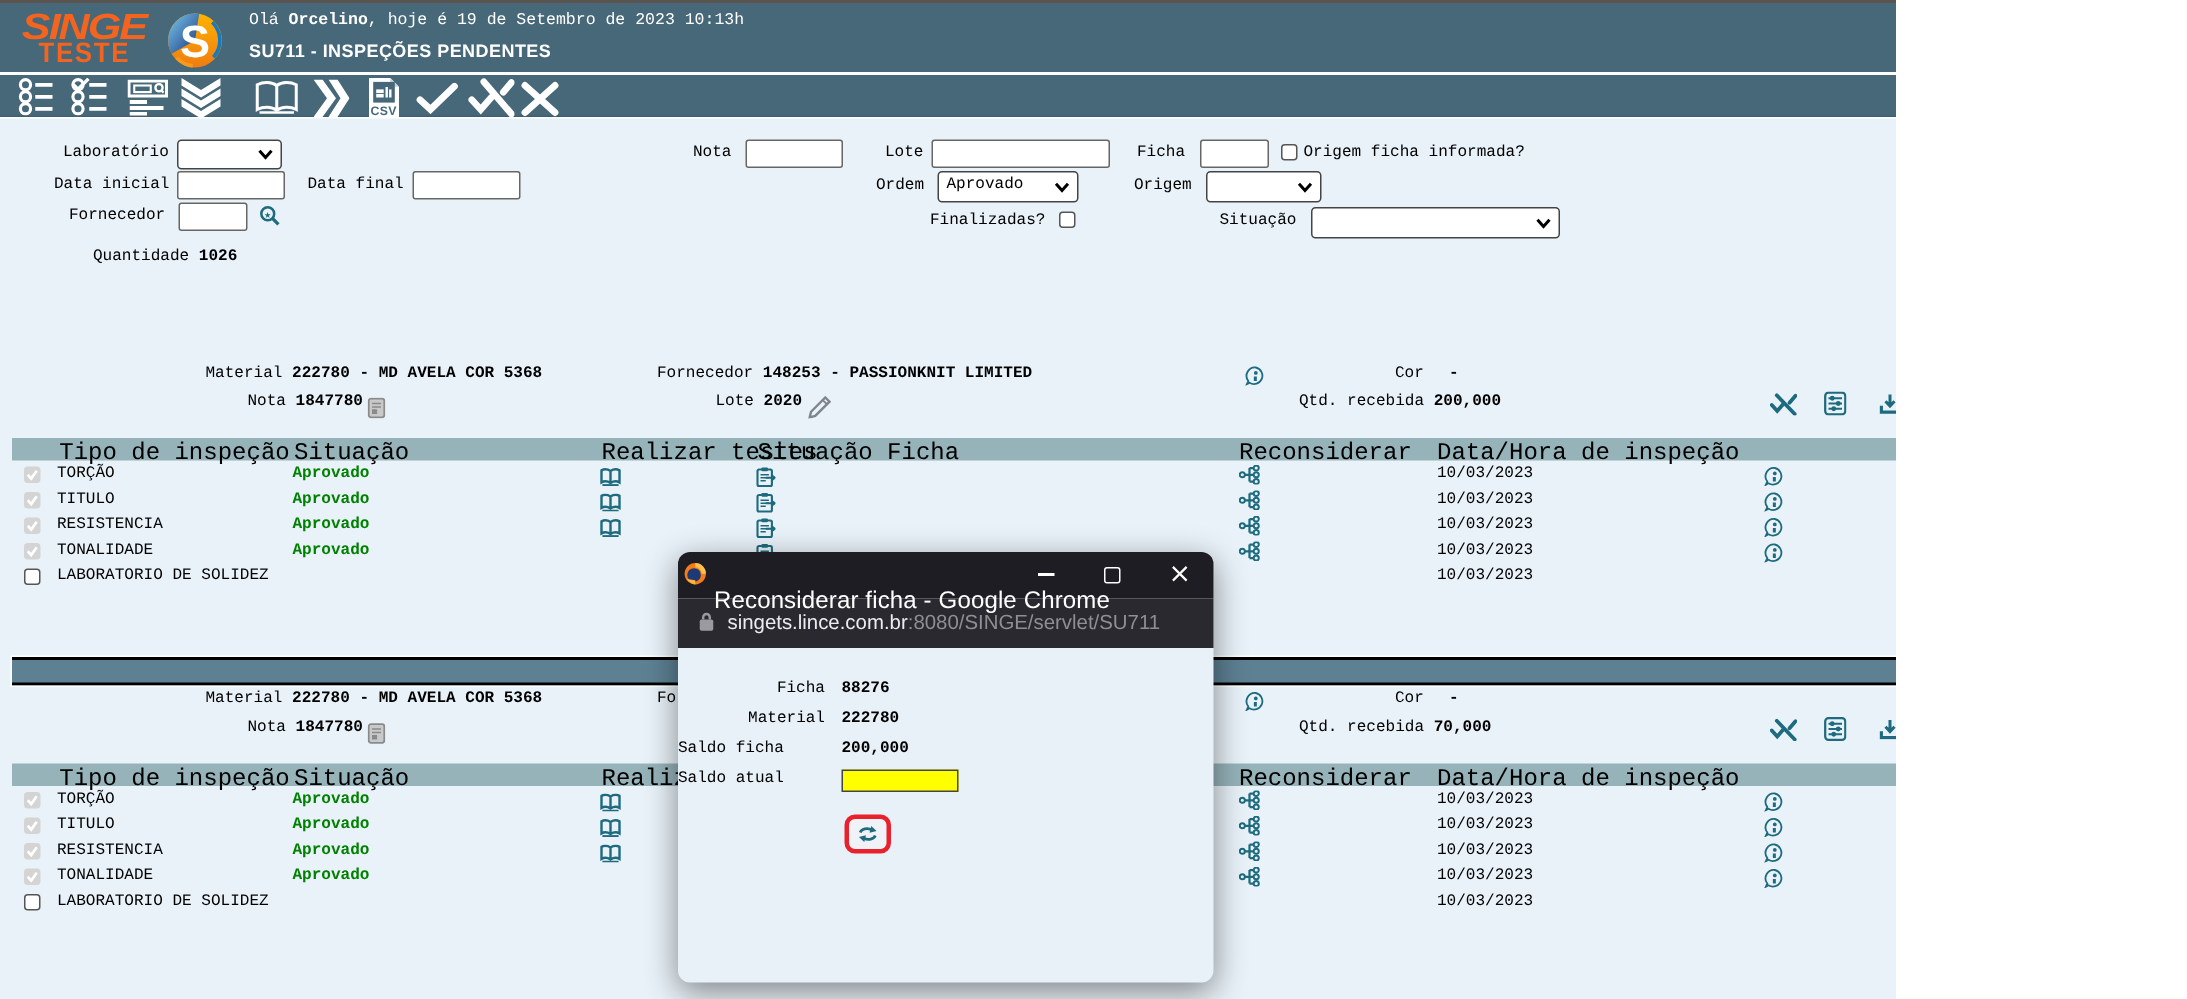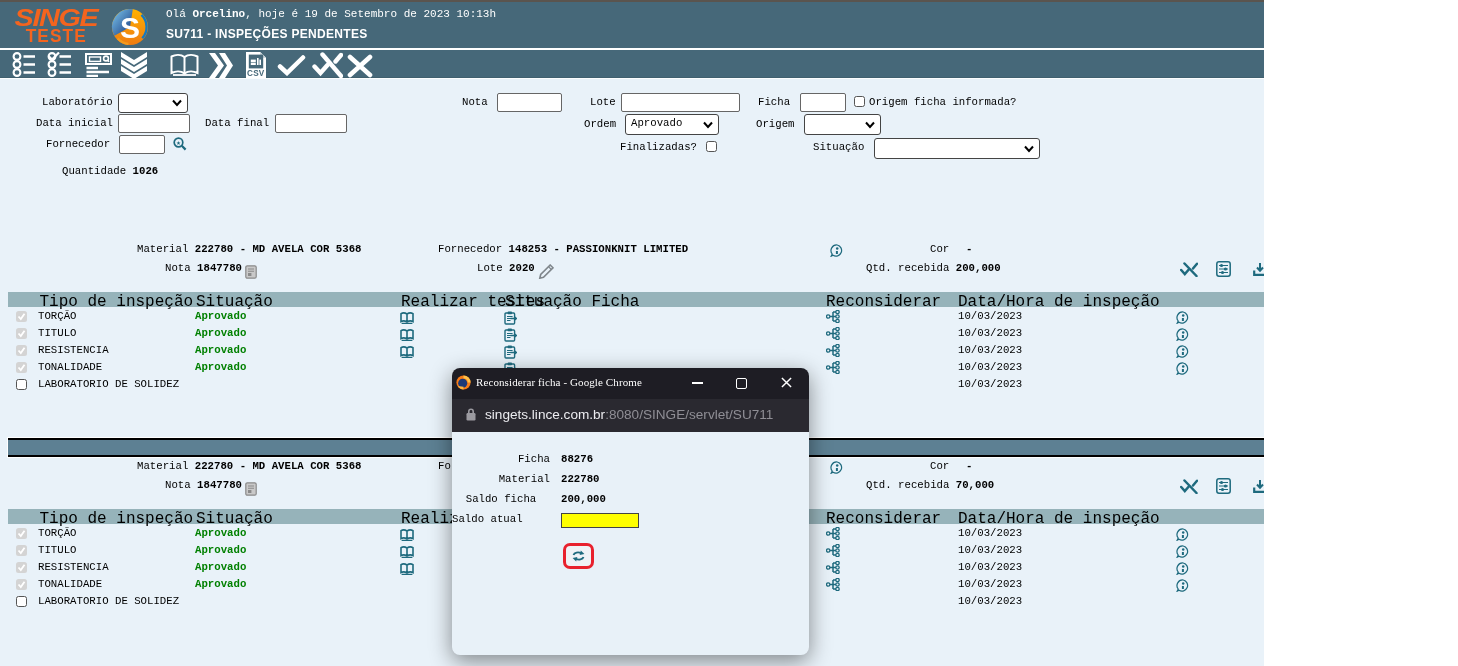--- a/index.html
+++ b/index.html
@@ -450,42 +450,42 @@
   <svg class="ico" style="left:1176px;top:561.5px" width="14" height="13" viewBox="0 0 14 13">
       <use href="#infob"></use>
     </svg>
   <svg class="ico" style="left:1176px;top:578.5px" width="14" height="13" viewBox="0 0 14 13">
       <use href="#infob"></use>
     </svg>
 
   <div id="popup" class="abs" style="left:452px;top:368px;width:357px;height:287px;border-radius:8px;box-shadow:0 6px 22px rgba(0,0,0,.45);background:#e8f1f8;font-size:10.7px;">
     <div style="position:absolute;left:0;top:0;width:100%;height:31px;background:#1e1d24;border-radius:8px 8px 0 0;"></div>
     <div style="position:absolute;left:0;top:31px;width:100%;height:33px;background:#2a2930;"></div>
-    <div class="abs" style="left:24px;top:8px;color:#fff;font-family:Liberation Serif, serif;font-size:11px;letter-spacing:0.1px;">Reconsiderar ficha - Google Chrome</div>
+    <div class="abs" style="left:24px;top:24px;color:#fff;font-family:Liberation Sans, sans-serif;font-size:16px;letter-spacing:0.1px;">Reconsiderar ficha - Google Chrome</div>
     <div class="abs" style="left:239.5px;top:14px;width:11.5px;height:1.6px;background:#fff"></div>
     <div class="abs" style="left:284px;top:10px;width:9px;height:9px;border:1.5px solid #fff;border-radius:2px"></div>
     <svg class="ico" style="left:329px;top:9px" width="11" height="11" viewBox="0 0 12 12" stroke="#fff" stroke-width="1.6">
         <path d="M1 1 L11 11 M11 1 L1 11"></path>
       </svg>
     <svg class="ico" style="left:4px;top:7px" width="15" height="15" viewBox="0 0 38 38">
       <circle cx="19" cy="19" r="18" fill="#f77c17"></circle>
       <circle cx="17" cy="21" r="11.5" fill="#1d3a77"></circle>
       <path d="M19 1 A 18 18 0 0 1 37 19 L 30 19 A 12 12 0 0 0 19 8 Z" fill="#ffc24a"></path>
       <path d="M5 28 A 18 18 0 0 0 19 37 L 19 30 Z" fill="#ffb53d"></path>
     </svg>
     <svg class="ico" style="left:13px;top:39px" width="12" height="15" viewBox="0 0 12 15" fill="#9b9aa0">
       <path d="M3 6 V4.5 A3 3 0 0 1 9 4.5 V6 H7.4 V4.5 A1.4 1.4 0 0 0 4.6 4.5 V6 Z"></path>
       <rect x="1.5" y="6" width="9" height="7.5" rx="1.2"></rect>
     </svg>
     <div class="abs" style="left:33px;top:39px;color:#ececf0;font-family:'Liberation Sans',sans-serif;font-size:13.6px;">singets.lince.com.br<span style="color:#8f8e95">:8080/SINGE/servlet/SU711</span></div>
     <div class="abs" style="left:0;top:85px;width:98px;text-align:right">Ficha</div>
     <div class="abs b" style="left:109px;top:85px">88276</div>
     <div class="abs" style="left:0;top:105px;width:98px;text-align:right">Material</div>
     <div class="abs b" style="left:109px;top:105px">222780</div>
-    <div class="abs" style="left:0;top:125px;width:98px;text-align:center">Saldo ficha</div>
+    <div class="abs" style="left:0;top:125px;width:98px;text-align:left">Saldo ficha</div>
     <div class="abs b" style="left:109px;top:125px">200,000</div>
     <div class="abs" style="left:0;top:145px;width:98px;text-align:left">Saldo atual</div>
     <div class="abs" style="left:109px;top:145px;width:78px;height:14.5px;background:#ff0;border:1.6px solid #444;box-sizing:border-box"></div>
     <div class="abs" style="left:110.5px;top:175px;width:31px;height:25.5px;border:3px solid #e8212d;border-radius:7px;box-sizing:border-box;background:#eff2f6"></div>
     <svg class="ico" style="left:119.5px;top:181.5px" width="13" height="12" viewBox="0 0 13 12">
       <path d="M1.5 5 C 2.2 2.6 6.4 1.6 9 3.3" fill="none" stroke="#1e6a7e" stroke-width="1.8"></path>
       <path d="M8.8 0.6 L12.4 4 L7.7 5.1 Z" fill="#1e6a7e"></path>
       <path d="M11.5 7 C 10.8 9.4 6.6 10.4 4 8.7" fill="none" stroke="#1e6a7e" stroke-width="1.8"></path>
       <path d="M4.2 11.4 L0.6 8 L5.3 6.9 Z" fill="#1e6a7e"></path>
     </svg>

